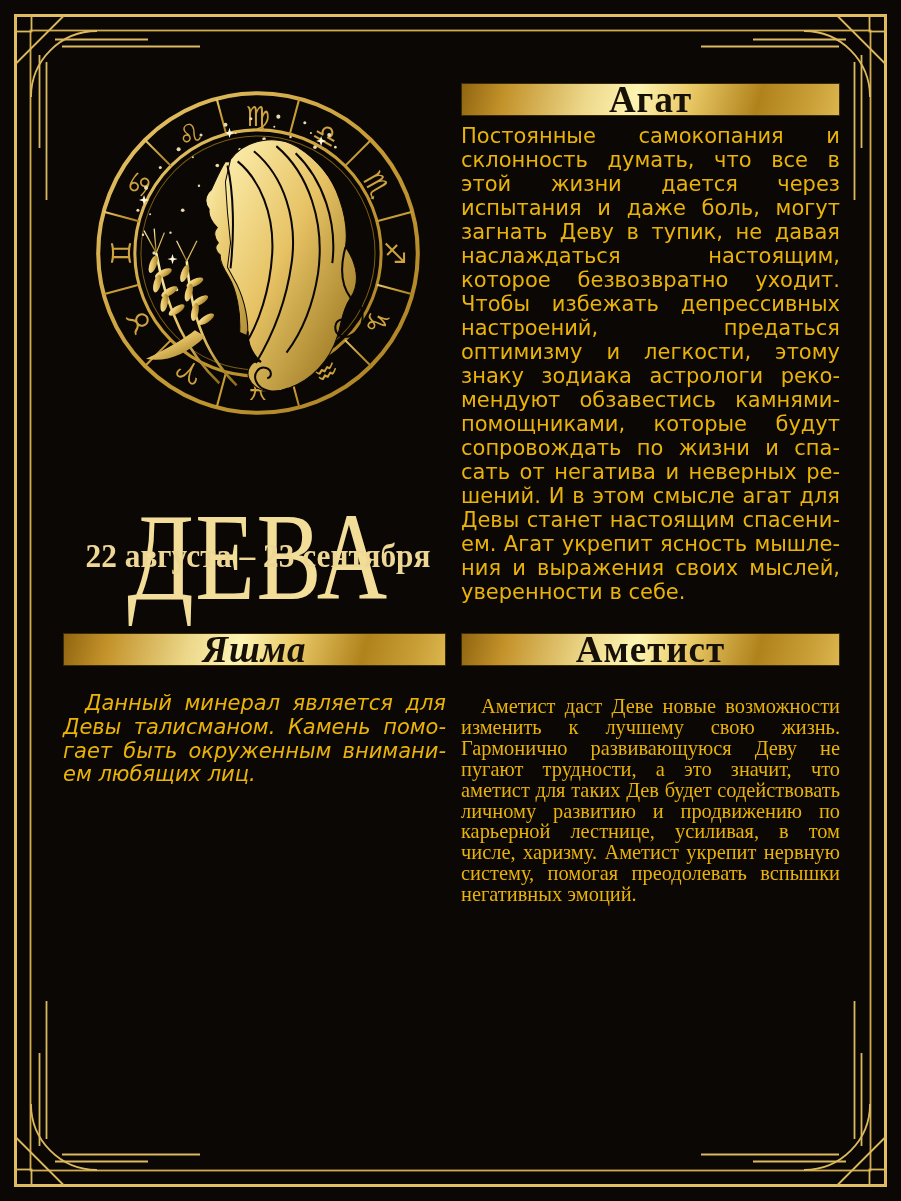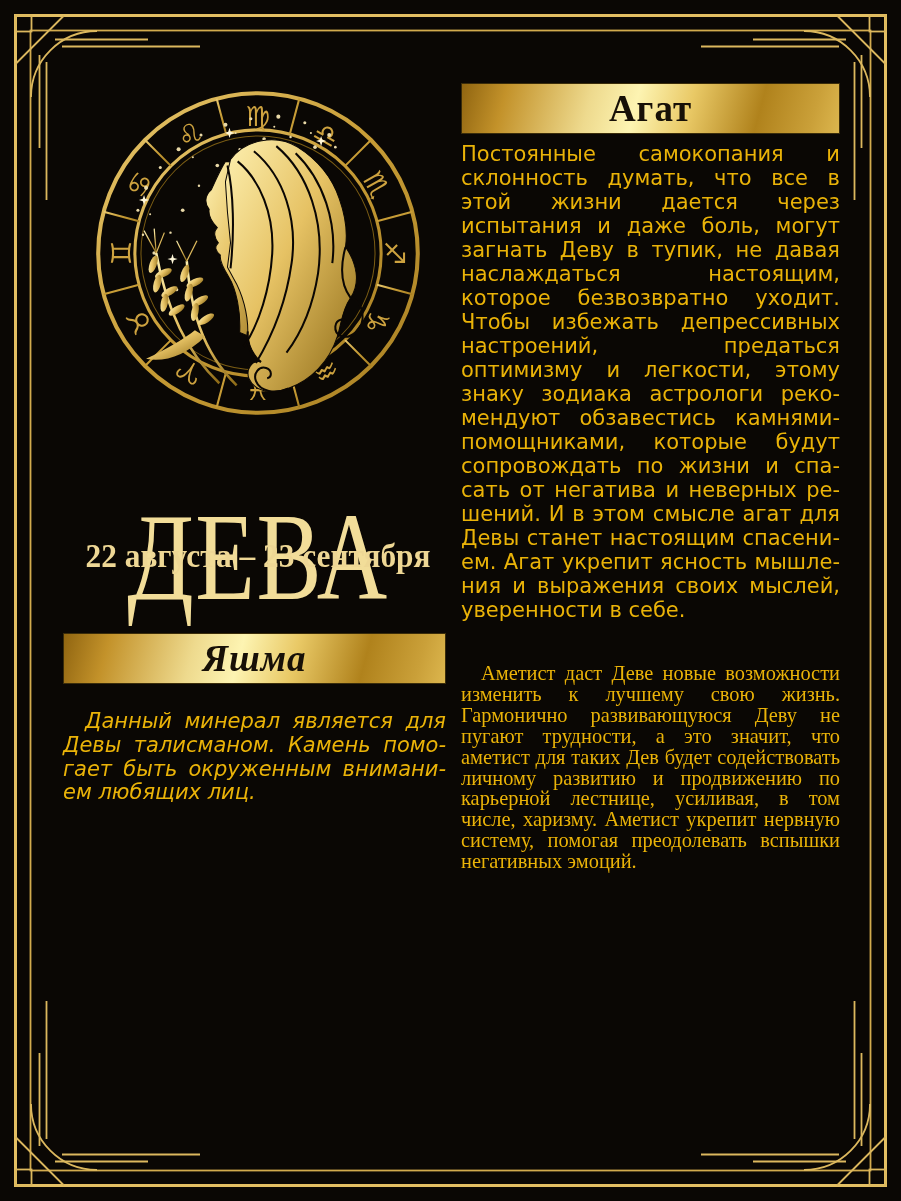--- a/index.html
+++ b/index.html
@@ -29,21 +29,21 @@
     white-space:nowrap;
   }
 
   
   .sec { position:absolute; }
   #sec-agate    { left:461px; top:83px;  width:379px; }
   #sec-jasper   { left:63px;  top:633px; width:383px;font-style:italic; }
   #sec-amethyst { left:461px; top:633px; width:379px; }
 
   .banner {
-    height:51px; display:flex; align-items:center; justify-content:center;
+    height:33px; display:flex; align-items:center; justify-content:center;
     background:linear-gradient(105deg,
       #8f6410 0%, #c3922a 12%, #eeda8e 34%, #fdf4b2 46%,
       #e9c966 60%, #b0821c 78%, #caa039 92%, #ddb74f 100%);
     box-shadow:0 0 0 1px #3a2c0a inset;
   }
   .banner-title {
     font-family:"Liberation Serif", serif; font-weight:700;
     font-size:37px; color:#171007; letter-spacing:1px;
   }
 
@@ -231,18 +231,21 @@
   <section class="sec" id="sec-jasper">
     <header class="banner">
       <span class="banner-title">Яшма</span>
     </header>
     <div class="body-text">
       <p>Данный минерал является для Девы талисманом. Камень помо­гает быть окруженным внимани­ем любящих лиц.</p>
     </div>
   </section>
 
   <section class="sec" id="sec-amethyst">
+    <header class="banner">
+      <span class="banner-title">Аметист</span>
+    </header>
     <div class="body-text">
       <p>Аметист даст Деве новые воз­можности изменить к лучшему свою жизнь. Гармонично разви­вающуюся Деву не пугают труд­ности, а это значит, что аметист для таких Дев будет содейство­вать личному развитию и продви­жению по карьерной лестнице, усиливая, в том числе, харизму. Аметист укрепит нервную систе­му, помогая преодолевать вспышки негативных эмоций.</p>
     </div>
   </section>
 
 </div>
 
 </body></html>

